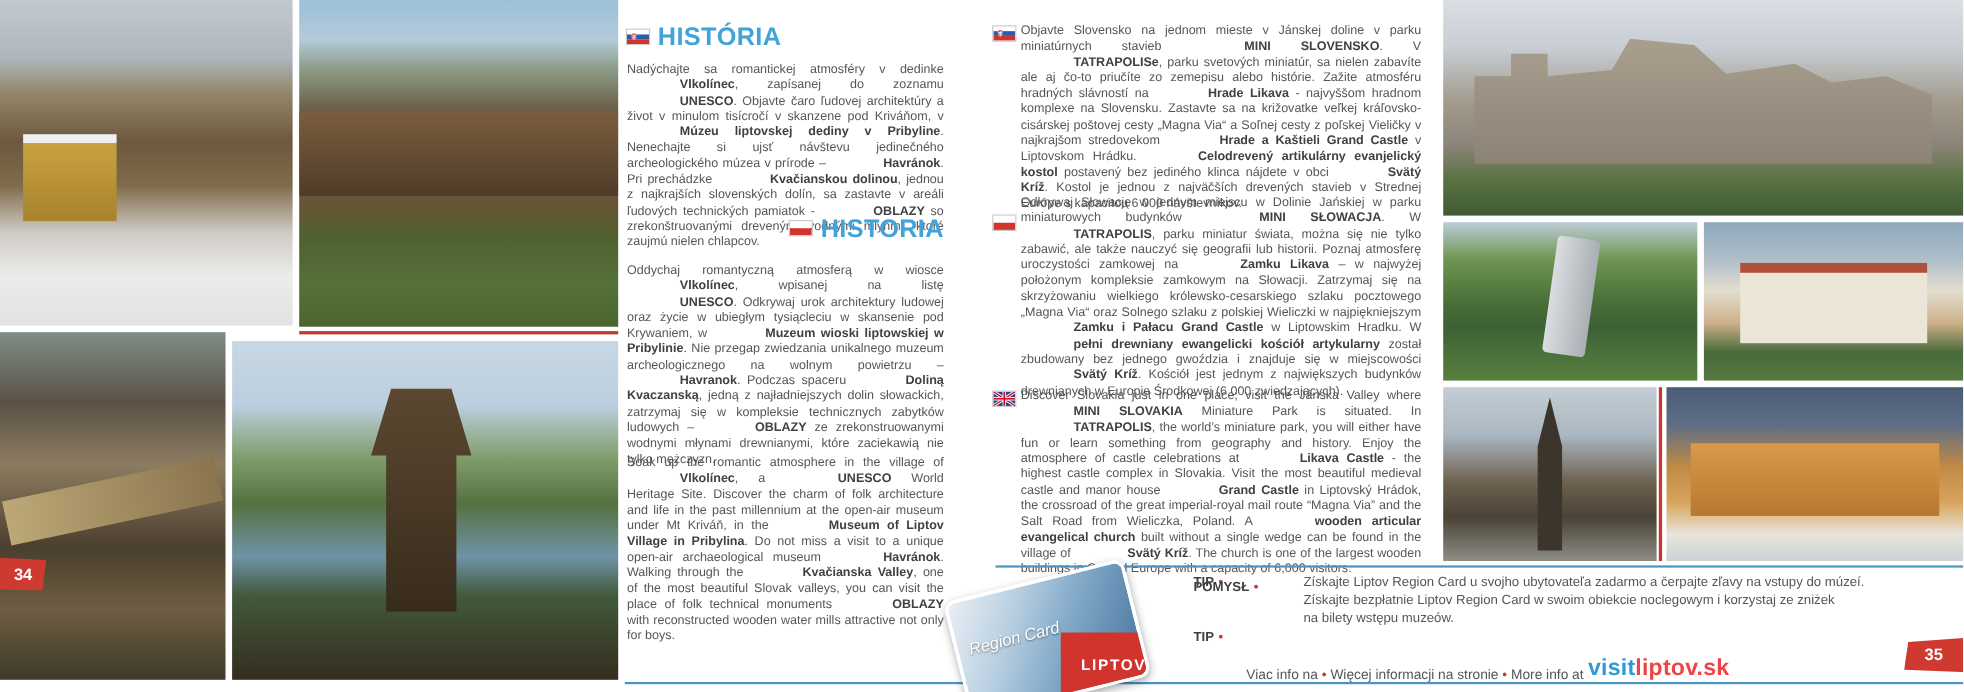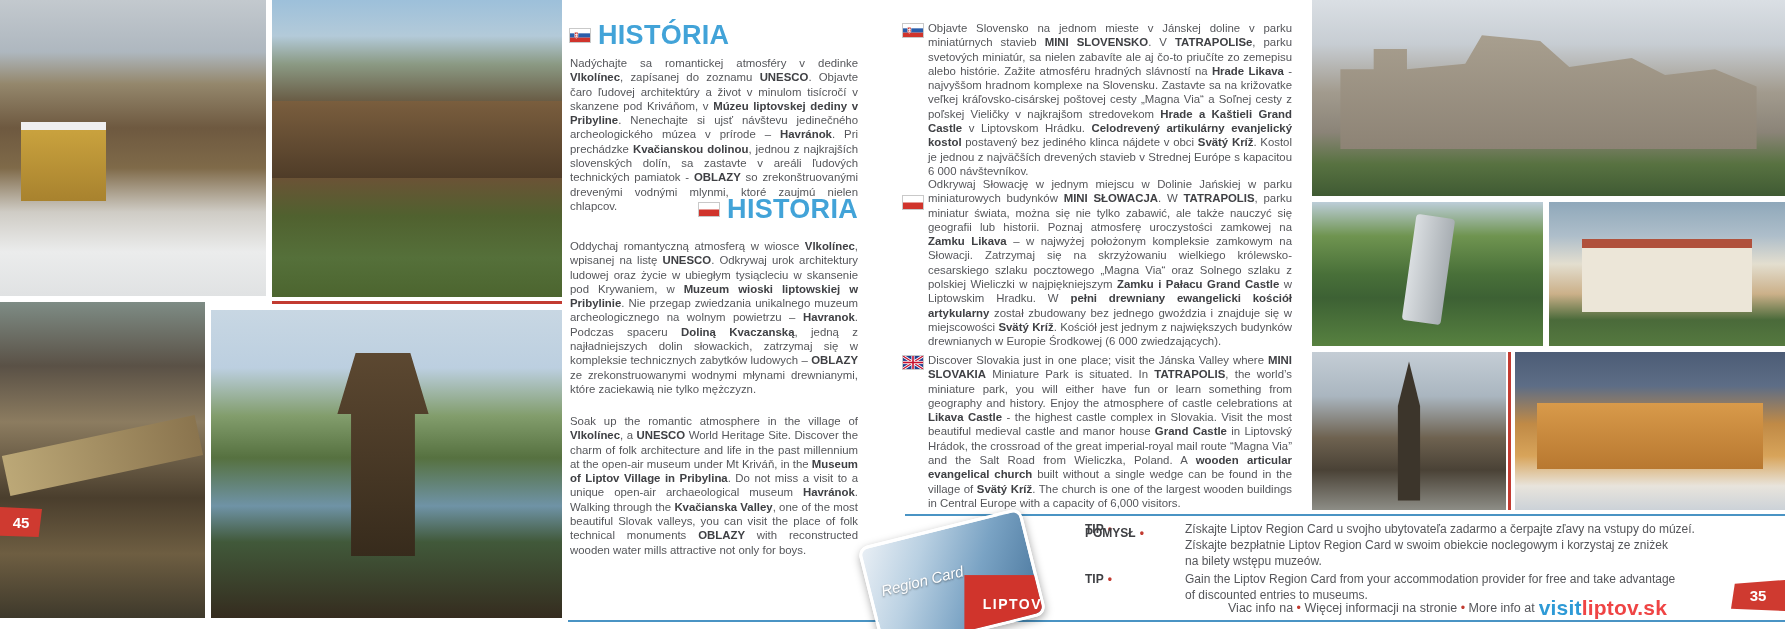--- a/index.html
+++ b/index.html
@@ -38,33 +38,33 @@
   .ph-manor{left:1515px;top:352px;width:270px;height:158px;
     background:linear-gradient(180deg,#4c5c76 0px,#5d6d86 34px,#c08a46 72px,#d8a45a 104px,#e8e4dc 134px,#ccd2d8 100%);}
   .manor-body{position:absolute;left:8%;top:32%;width:84%;height:42%;background:linear-gradient(180deg,#d89a4a,#b87830);}
   
   .stripe-red-h{left:272px;top:301px;width:290px;height:3px;background:#c23b31;}
   .stripe-red-v{left:1508px;top:352px;width:3px;height:158px;background:#c23b31;}
   .hr-mid{left:905px;top:514px;width:880px;height:2px;background:#4a94c4;}
   .hr-bottom{left:568px;top:620px;width:1217px;height:2px;background:#4a94c4;}
   
   .sec-title{position:absolute;display:flex;align-items:center;gap:8px;}
-  .sec-title h2{margin:0;font-size:27px;font-weight:700;letter-spacing:.3px;color:#42a3d8;font-family:"Liberation Sans",sans-serif;}
+  .sec-title h2{margin:0;font-size:23px;font-weight:700;letter-spacing:.3px;color:#42a3d8;font-family:"Liberation Sans",sans-serif;}
   .para{position:absolute;text-align:justify;font-size:11.4px;line-height:14.3px;color:#55565a;}
-  .para .b{font-weight:700;color:#3f4044;}
+  .para .b{font-weight:700;color:#3f4044;margin-left:48px;}
   .left-col{left:570px;width:288px;}
   .right-col{left:928px;width:364px;}
   .flagbox{display:inline-block;line-height:0;}
   .flag-abs{position:absolute;left:903px;width:20px;height:13px;line-height:0;}
   svg.flag{width:20px;height:13px;display:block;outline:1px solid #c9c9c9;}
   
   .tip-label{position:absolute;left:1085px;font-size:12px;font-weight:700;color:#3f4044;}
   .tip-label .dot{color:#c23b31;margin-left:4px;}
   .tip-text{position:absolute;left:1185px;width:560px;font-size:12px;line-height:15.8px;color:#55565a;white-space:pre-line;}
-  .moreinfo{position:absolute;left:1228px;top:596px;display:flex;align-items:center;font-size:12.5px;color:#55565a;}
+  .moreinfo{position:absolute;left:1133px;top:596px;display:flex;align-items:flex-end;font-size:12.5px;color:#55565a;}
   .moreinfo .rd{color:#c23b31;}
   .site{font-weight:700;font-size:21px;letter-spacing:.2px;margin-left:4px;}
   .site .v{color:#2e9ad6;}
   .site .l{color:#ef4444;}
   
   .badge{position:absolute;background:#cf3a30;color:#fff;font-weight:700;font-size:15px;
          display:flex;align-items:center;justify-content:center;}
   .badge34{left:0;top:507px;width:42px;height:30px;clip-path:polygon(0 0,100% 7%,92% 100%,0 96%);}
   .badge35{left:1731px;top:580px;width:54px;height:31px;clip-path:polygon(7% 12%,100% 0,100% 100%,0 93%);}
   
@@ -185,24 +185,22 @@
   </div>
 
   <div class="tip-label" style="top:522px;"><span>TIP</span><span class="dot">•</span></div>
   <div class="tip-text" style="top:522px;">Získajte Liptov Region Card u svojho ubytovateľa zadarmo a čerpajte zľavy na vstupy do múzeí.</div>
 
   <div class="tip-label" style="top:526px;"><span>POMYSŁ</span><span class="dot">•</span></div>
   <div class="tip-text" style="top:538px;">Získajte bezpłatnie Liptov Region Card w swoim obiekcie noclegowym i korzystaj ze zniżek
 na bilety wstępu muzeów.</div>
 
   <div class="tip-label" style="top:572px;"><span>TIP</span><span class="dot">•</span></div>
-  <div class="tip-text" style="top:572px;">Gain the Liptov Region Card from your accommodation provider for free and take advantage
-of discounted entries to museums.</div>
 
   <div class="moreinfo">
     <span><span>Viac info na </span><span class="rd">• </span><span>Więcej informacji na stronie </span><span class="rd">• </span><span>More info at</span></span>
     <span class="site"><span class="v">visit</span><span class="l">liptov.sk</span></span>
   </div>
 
-  <div class="badge badge34">45</div>
+  <div class="badge badge34">34</div>
   <div class="badge badge35">35</div>
 
 </div>
 
 </body></html>

